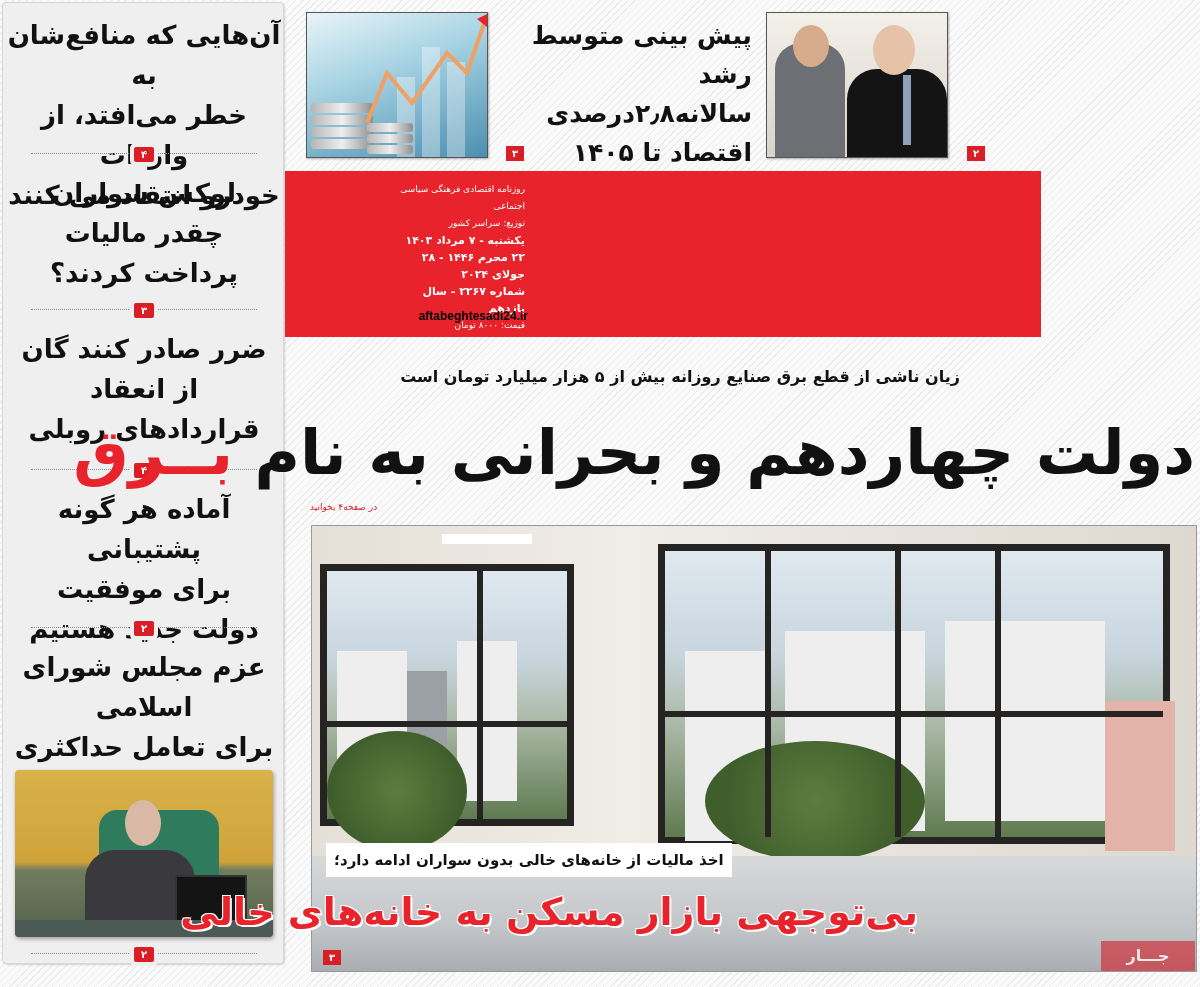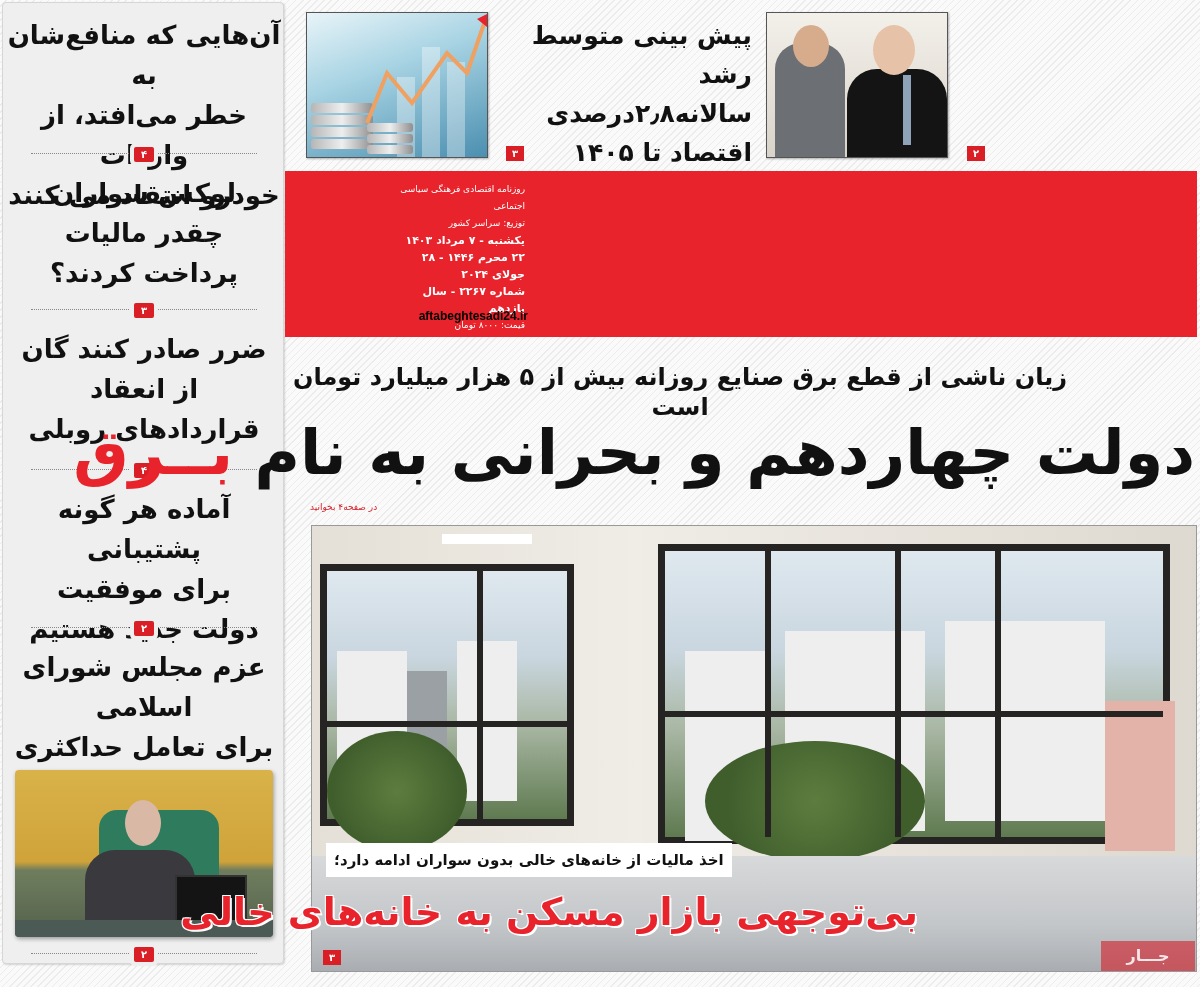--- a/index.html
+++ b/index.html
@@ -71,21 +71,21 @@
     position: absolute; font-weight: bold; font-size: 25px; line-height: 39px; color: #111;
     text-align: right; white-space: pre-line;
   }
   .small-badge {
     position: absolute; width: 18px; height: 15px; background: #d91e26; color:#fff;
     font-size: 10px; line-height: 15px; text-align:center; font-weight:bold;
   }
 
   
   .masthead {
-    position: absolute; left: 285px; top: 171px; width: 912px; height: 166px;
+    position: absolute; left: 285px; top: 171px; width: 756px; height: 166px;
     background: #e8232b;
   }
   .masthead-info {
     position: absolute; left: 100px; top: 10px; width: 140px;
     color: #fff; text-align: right; font-size: 10px; line-height: 17px;
   }
   .masthead-info .line-sm { font-size: 9px; }
   .masthead-info .line-md { font-size: 11px; font-weight: bold; }
   .masthead-url {
     position:absolute; left: 93px; top: 138px; width: 150px; text-align:right;
@@ -95,21 +95,21 @@
   .logo {
     position: absolute; right: 50px; top: 0; width: 640px; height: 166px;
     color: #fff; text-align: center;
     font-family: "DejaVu Serif", serif; font-weight: bold; font-size: 96px; line-height: 166px;
     -webkit-text-stroke: 1.5px #3a0a0a; letter-spacing: 2px;
   }
 
   
   .sub-headline {
     position: absolute; left: 290px; top: 362px; width: 780px;
-    font-weight: bold; font-size: 24px; line-height: 30px; color:#111; text-align: center;
+    font-weight: bold; font-size: 16px; line-height: 30px; color:#111; text-align: center;
   }
   .main-headline {
     position: absolute; left: 300px; top: 408px; width: 895px; height: 90px;
     font-weight: bold; font-size: 62px; line-height: 90px; color: #111; text-align: right;
     font-family: "DejaVu Sans", sans-serif; letter-spacing: -1px; white-space: nowrap;
   }
   .main-headline .accent { color: #e8232b; }
   .read-more {
     position:absolute; left: 310px; top: 502px; font-size: 9px; color:#d91e26;
   }

